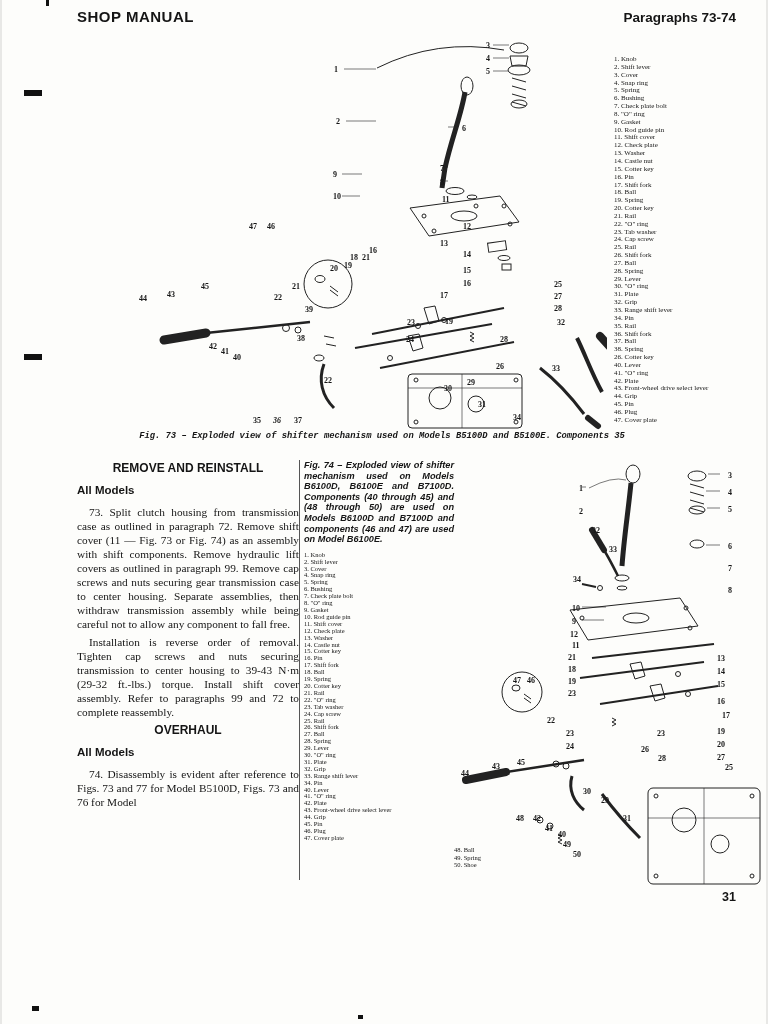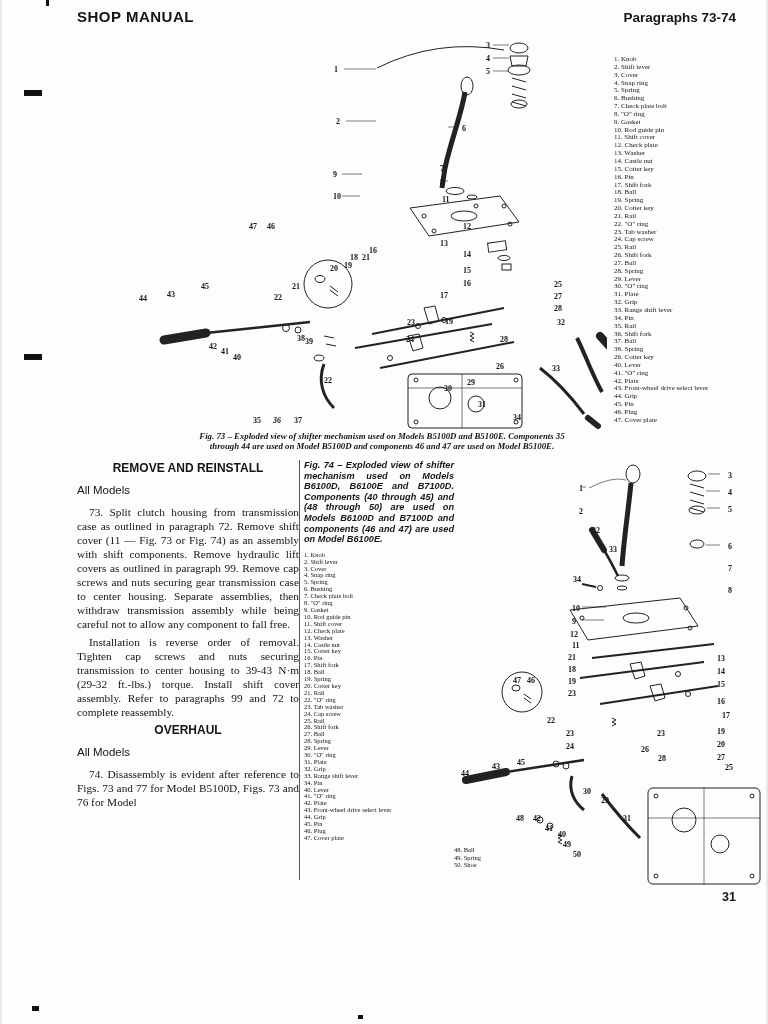--- a/index.html
+++ b/index.html
@@ -37,35 +37,35 @@
   }
 
   .fig73-parts {
     position:absolute; left:612px; top:56px; width:118px;
     font-size:7px; line-height:7.85px;
   }
   .part-line { padding-left:10px; text-indent:-10px; }
 
   .fig73-caption {
     position:absolute; left:70px; top:431px; width:620px; text-align:center;
-    font-family:Liberation Serif, serif; font-weight:bold; font-style:italic;
+    font-family:Liberation Mono, monospace; font-weight:bold; font-style:italic;
     font-size:8.8px; line-height:10px;
   }
 
   .col-rule { position:absolute; left:297px; top:460px; width:1px; height:420px; background:#555; }
 
   .left-col { position:absolute; left:75px; top:460px; width:222px; }
   .para { font-size:11.3px; line-height:14px; text-align:justify; margin-bottom:4px; }
   .para.indent { text-indent:12px; }
   .sec-head {
     text-align:center; font-family:"Liberation Sans", sans-serif;
     font-weight:bold; font-size:12px; margin:1px 0 9px;
   }
   .sub-head {
-    font-family:"Liberation Sans", sans-serif; font-weight:normal;
+    font-family:"Liberation Sans", sans-serif; font-weight:bold;
     font-size:11.5px; margin:6px 0 9px;
   }
 
   .mid-col { position:absolute; left:302px; top:460px; width:150px; }
   .fig74-caption {
     font-family:"Liberation Sans", sans-serif; font-weight:bold; font-style:italic;
     font-size:9.2px; line-height:10.6px; text-align:justify; margin-bottom:7px;
   }
   .fig74-parts { font-size:6.5px; line-height:6.9px; width:140px; }
   .fig74-extra {
@@ -168,21 +168,21 @@
         <span class="callout" style="left: 368px; top: 204px;">13</span>
         <span class="callout" style="left: 391px; top: 215px;">14</span>
         <span class="callout" style="left: 297px; top: 211px;">16</span>
         <span class="callout" style="left: 278px; top: 218px;">18</span>
         <span class="callout" style="left: 290px; top: 218px;">21</span>
         <span class="callout" style="left: 391px; top: 231px;">15</span>
         <span class="callout" style="left: 272px; top: 226px;">19</span>
         <span class="callout" style="left: 258px; top: 229px;">20</span>
         <span class="callout" style="left: 220px; top: 247px;">21</span>
         <span class="callout" style="left: 202px; top: 258px;">22</span>
-        <span class="callout" style="left: 233px; top: 302px;">39</span>
+        <span class="callout" style="left: 233px; top: 270px;">39</span>
         <span class="callout" style="left: 225px; top: 299px;">38</span>
         <span class="callout" style="left: 335px; top: 283px;">23</span>
         <span class="callout" style="left: 334px; top: 300px;">24</span>
         <span class="callout" style="left: 373px; top: 282px;">19</span>
         <span class="callout" style="left: 391px; top: 244px;">16</span>
         <span class="callout" style="left: 368px; top: 256px;">17</span>
         <span class="callout" style="left: 482px; top: 245px;">25</span>
         <span class="callout" style="left: 482px; top: 257px;">27</span>
         <span class="callout" style="left: 482px; top: 269px;">28</span>
         <span class="callout" style="left: 485px; top: 283px;">32</span>
@@ -251,21 +251,20 @@
       <div class="part-line">42. Plate</div>
       <div class="part-line">43. Front-wheel drive select lever</div>
       <div class="part-line">44. Grip</div>
       <div class="part-line">45. Pin</div>
       <div class="part-line">46. Plug</div>
       <div class="part-line">47. Cover plate</div>
     </aside>
 
   <div class="fig73-caption">
     <div>Fig. 73 – Exploded view of shifter mechanism used on Models B5100D and B5100E. Components 35</div>
-    <div>through 44 are used on Model B5100D and components 46 and 47 are used on Model B5100E.</div>
   </div>
 
   <div class="col-rule"></div>
 
   <article class="left-col">
     <h3 class="sec-head">REMOVE AND REINSTALL</h3>
     <h4 class="sub-head">All Models</h4>
     <p class="para indent">73. Split clutch housing from transmission case as outlined in paragraph 72. Remove shift cover (11 — Fig. 73 or Fig. 74) as an assembly with shift components. Remove hydraulic lift covers as outlined in paragraph 99. Remove cap screws and nuts securing gear transmission case to center housing. Separate assemblies, then withdraw transmission assembly while being careful not to allow any component to fall free.</p>
     <p class="para indent">Installation is reverse order of removal. Tighten cap screws and nuts securing transmission to center housing to 39-43 N·m (29-32 ft.-lbs.) torque. Install shift cover assembly. Refer to paragraphs 99 and 72 to complete reassembly.</p>
     <h3 class="sec-head">OVERHAUL</h3>

